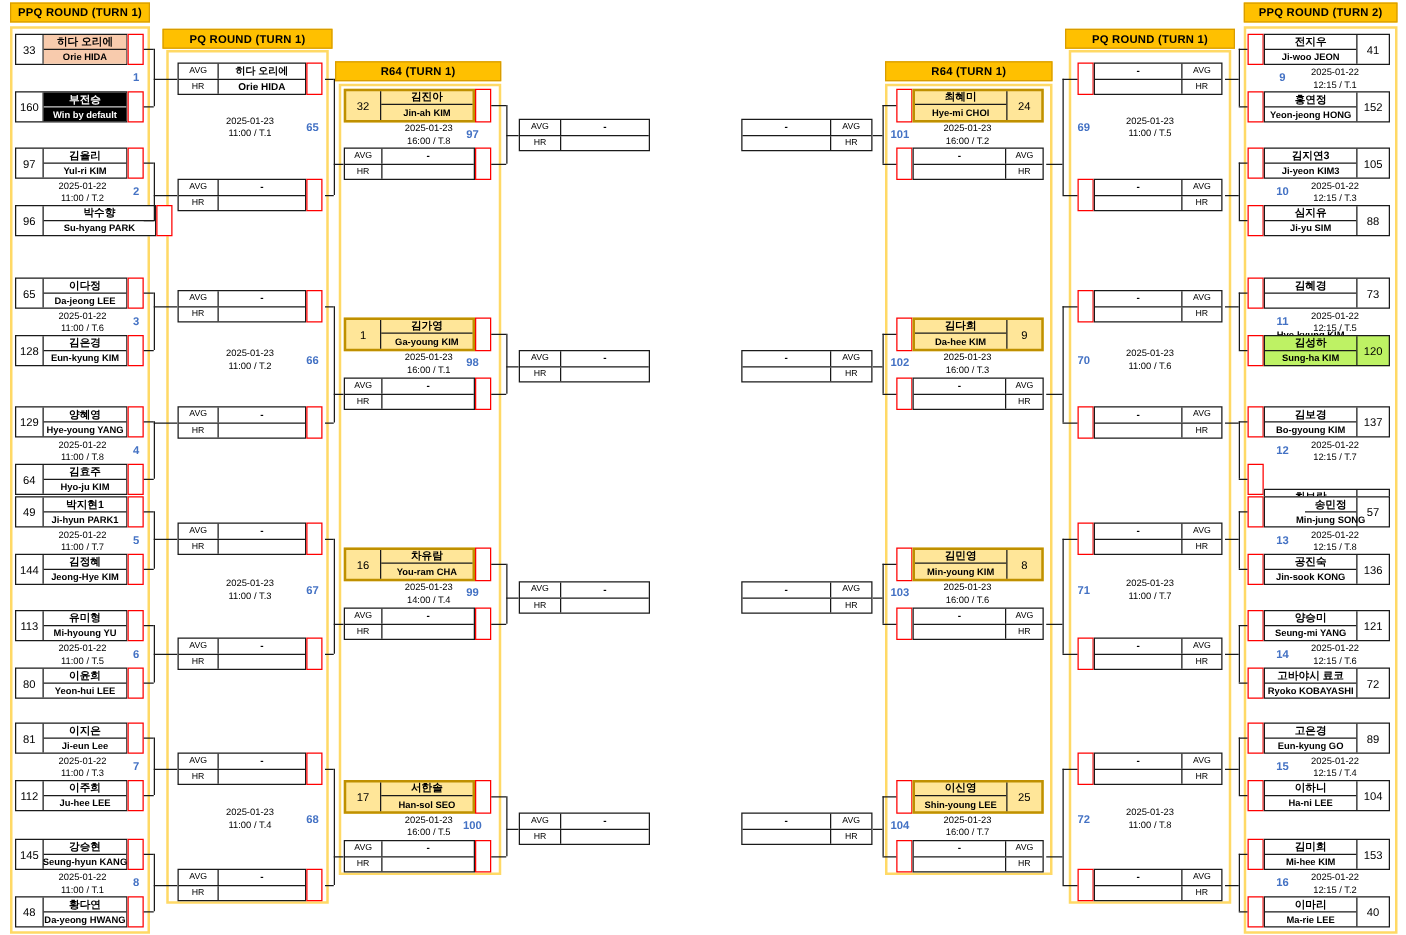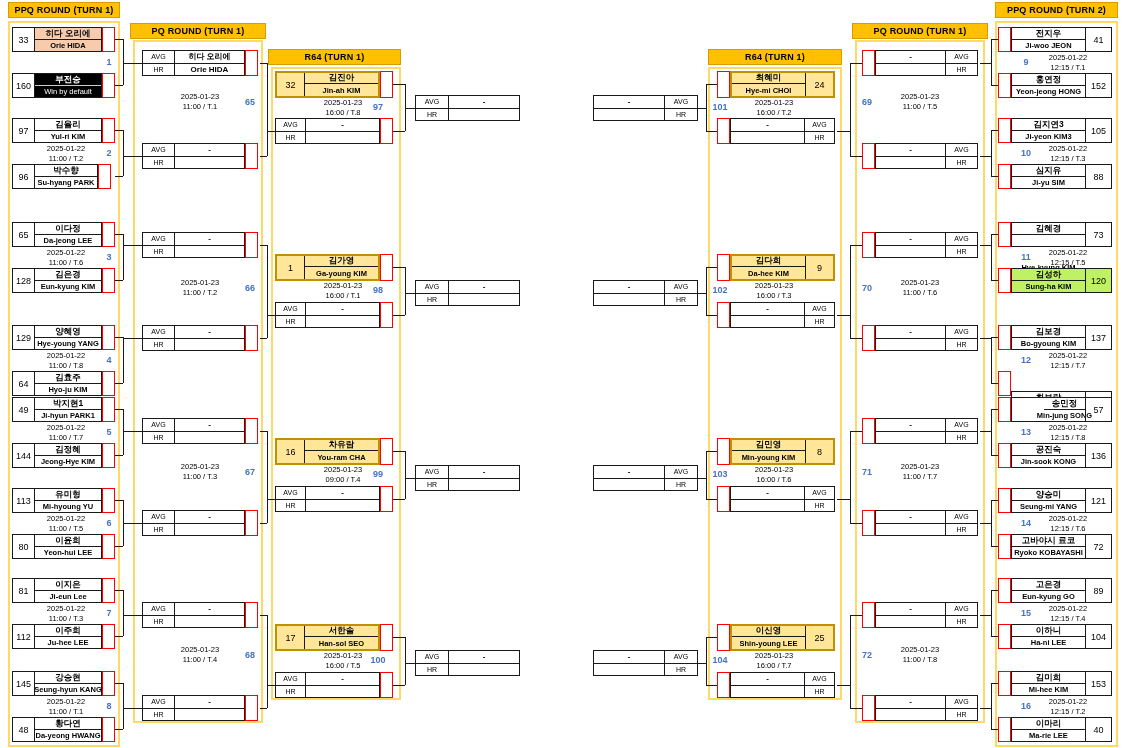--- a/index.html
+++ b/index.html
@@ -36,21 +36,21 @@
           <div style="flex: 1 1 0%; font-size: 7.5px; font-weight: bold; white-space: nowrap; display: flex; align-items: center; justify-content: center;">Orie HIDA</div>
         </div>
       </div>
       <div style="width: 13px; height: 25px; border: 1.5px solid rgb(255, 0, 0); box-sizing: border-box; background: rgb(255, 255, 255); flex: 0 0 auto;"></div>
     </div>
     <div style="position: absolute; left: 12px; top: 73px; display: flex; height: 25px;">
       <div style="display: flex; width: 90px; height: 25px; border: 1px solid rgb(26, 26, 26); box-sizing: border-box; background: rgb(255, 255, 255); flex: 0 0 auto;">
         <div style="width: 22px; font-size: 9px; flex: 0 0 auto; box-sizing: border-box; display: flex; align-items: center; justify-content: center; border-right: 1px solid rgb(26, 26, 26);">160</div>
         <div style="flex: 1 1 0%; display: flex; flex-direction: column; min-width: 0px; background: rgb(0, 0, 0); color: rgb(255, 255, 255);">
           <div style="height: 12px; box-sizing: border-box; white-space: nowrap; border-bottom: 1px solid rgba(255, 255, 255, 0.8); font-size: 8.5px; font-weight: bold; display: flex; align-items: center; justify-content: center;">부전승</div>
-          <div style="flex: 1 1 0%; font-size: 7.5px; font-weight: normal; white-space: nowrap; display: flex; align-items: center; justify-content: center;">Win by default</div>
+          <div style="flex: 1 1 0%; font-size: 7.5px; font-weight: bold; white-space: nowrap; display: flex; align-items: center; justify-content: center;">Win by default</div>
         </div>
       </div>
       <div style="width: 13px; height: 25px; border: 1.5px solid rgb(255, 0, 0); box-sizing: border-box; background: rgb(255, 255, 255); flex: 0 0 auto;"></div>
     </div>
     <div style="position: absolute; left: 30px; top: 53px; width: 72px; text-align: center;">
       <div style="font-size: 7.5px; line-height: 10px; white-space: nowrap;"></div>
       <div style="font-size: 7.5px; line-height: 10px; white-space: nowrap;"></div>
     </div>
     <div style="position: absolute; left: 101px; top: 57px; width: 16px; text-align: center; font-size: 9px; font-weight: bold; color: rgb(68, 114, 196);">1</div>
     <div style="position: absolute; left: 123px; top: 39px; width: 1px; height: 46px; background: rgb(26, 26, 26);"></div>
@@ -60,21 +60,21 @@
       <div style="display: flex; width: 90px; height: 25px; border: 1px solid rgb(26, 26, 26); box-sizing: border-box; background: rgb(255, 255, 255); flex: 0 0 auto;">
         <div style="width: 22px; font-size: 9px; flex: 0 0 auto; box-sizing: border-box; display: flex; align-items: center; justify-content: center; border-right: 1px solid rgb(26, 26, 26);">97</div>
         <div style="flex: 1 1 0%; display: flex; flex-direction: column; min-width: 0px;">
           <div style="height: 12px; box-sizing: border-box; white-space: nowrap; border-bottom: 1px solid rgb(26, 26, 26); font-size: 8.5px; font-weight: bold; display: flex; align-items: center; justify-content: center;">김율리</div>
           <div style="flex: 1 1 0%; font-size: 7.5px; font-weight: bold; white-space: nowrap; display: flex; align-items: center; justify-content: center;">Yul-ri KIM</div>
         </div>
       </div>
       <div style="width: 13px; height: 25px; border: 1.5px solid rgb(255, 0, 0); box-sizing: border-box; background: rgb(255, 255, 255); flex: 0 0 auto;"></div>
     </div>
     <div style="position: absolute; left: 12px; top: 164px; display: flex; height: 25px;">
-      <div style="display: flex; width: 86px; height: 25px; border: 1px solid rgb(26, 26, 26); box-sizing: border-box; background: rgb(255, 255, 255); flex: 0 0 auto;">
+      <div style="display: flex; width: 113px; height: 25px; border: 1px solid rgb(26, 26, 26); box-sizing: border-box; background: rgb(255, 255, 255); flex: 0 0 auto;">
         <div style="width: 22px; font-size: 9px; flex: 0 0 auto; box-sizing: border-box; display: flex; align-items: center; justify-content: center; border-right: 1px solid rgb(26, 26, 26);">96</div>
         <div style="flex: 1 1 0%; display: flex; flex-direction: column; min-width: 0px;">
           <div style="height: 12px; box-sizing: border-box; white-space: nowrap; border-bottom: 1px solid rgb(26, 26, 26); font-size: 8.5px; font-weight: bold; display: flex; align-items: center; justify-content: center;">박수향</div>
           <div style="flex: 1 1 0%; font-size: 7.5px; font-weight: bold; white-space: nowrap; display: flex; align-items: center; justify-content: center;">Su-hyang PARK</div>
         </div>
       </div>
       <div style="width: 13px; height: 25px; border: 1.5px solid rgb(255, 0, 0); box-sizing: border-box; background: rgb(255, 255, 255); flex: 0 0 auto;"></div>
     </div>
     <div style="position: absolute; left: 30px; top: 144px; width: 72px; text-align: center;">
       <div style="font-size: 7.5px; line-height: 10px; white-space: nowrap;">2025-01-22</div>
@@ -506,21 +506,21 @@
         </div>
         <div style="display: flex; flex: 1 1 0%; box-sizing: border-box; border-bottom: none;">
           <div style="width: 30px; font-size: 7px; box-sizing: border-box; flex: 0 0 auto; display: flex; align-items: center; justify-content: center; border-right: 1px solid rgb(26, 26, 26);">HR</div>
           <div style="flex: 1 1 0%; font-size: 8px; font-weight: bold; white-space: nowrap; display: flex; align-items: center; justify-content: center;"></div>
         </div>
       </div>
       <div style="width: 13px; height: 26px; border: 1.5px solid rgb(255, 0, 0); box-sizing: border-box; background: rgb(255, 255, 255); flex: 0 0 auto;"></div>
     </div>
     <div style="position: absolute; left: 303px; top: 465px; width: 80px; text-align: center;">
       <div style="font-size: 7.5px; line-height: 10px; white-space: nowrap;">2025-01-23</div>
-      <div style="font-size: 7.5px; line-height: 10px; white-space: nowrap;">09:00 / T.4</div>
+      <div style="font-size: 7.5px; line-height: 10px; white-space: nowrap;">14:00 / T.4</div>
     </div>
     <div style="position: absolute; left: 366px; top: 469px; width: 24px; text-align: center; font-size: 9px; font-weight: bold; color: rgb(68, 114, 196);">99</div>
     <div style="position: absolute; left: 405px; top: 451px; width: 1px; height: 48px; background: rgb(26, 26, 26);"></div>
     <div style="position: absolute; left: 393px; top: 451px; width: 12px; height: 1px; background: rgb(26, 26, 26);"></div>
     <div style="position: absolute; left: 393px; top: 499px; width: 12px; height: 1px; background: rgb(26, 26, 26);"></div>
     <div style="position: absolute; left: 405px; top: 478px; width: 10px; height: 1px; background: rgb(26, 26, 26);"></div>
     <div style="position: absolute; left: 415px; top: 465px; display: flex; height: 26px;">
       <div style="width: 105px; height: 26px; border: 1px solid rgb(26, 26, 26); box-sizing: border-box; display: flex; flex-direction: column; background: rgb(255, 255, 255); flex: 0 0 auto;">
         <div style="display: flex; flex: 1 1 0%; box-sizing: border-box; border-bottom: 1px solid rgb(26, 26, 26);">
           <div style="width: 33px; font-size: 7px; box-sizing: border-box; flex: 0 0 auto; display: flex; align-items: center; justify-content: center; border-right: 1px solid rgb(26, 26, 26);">AVG</div>

